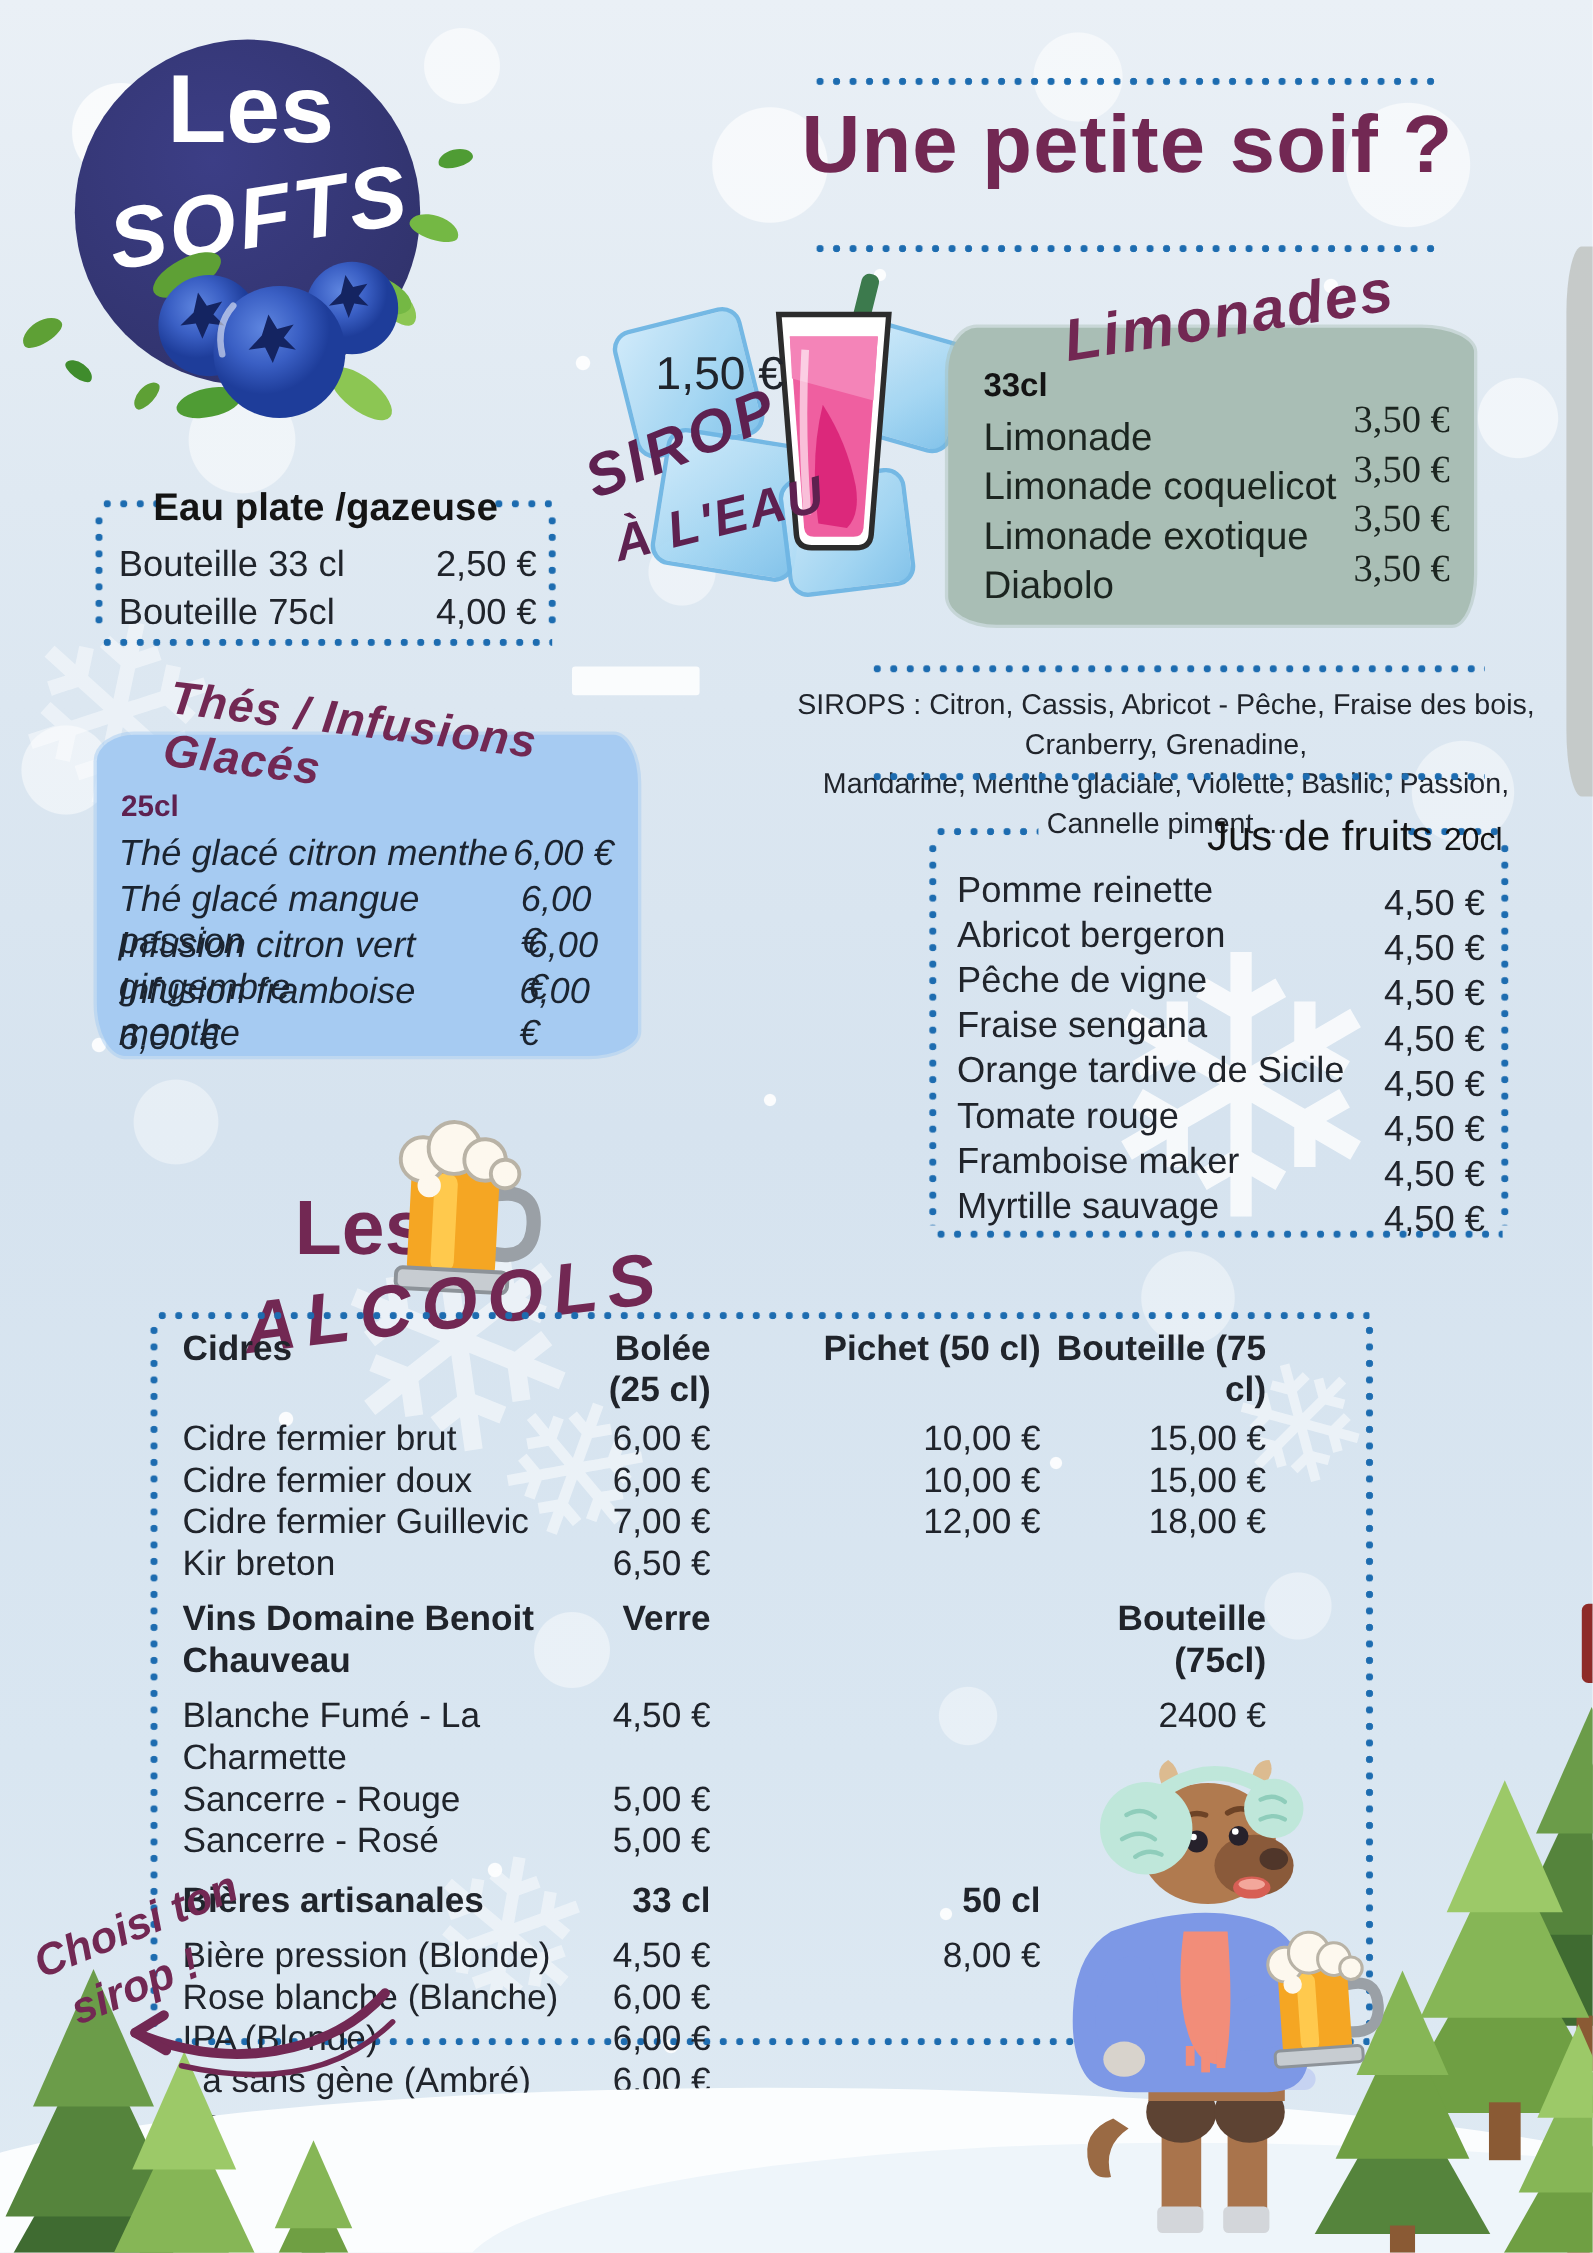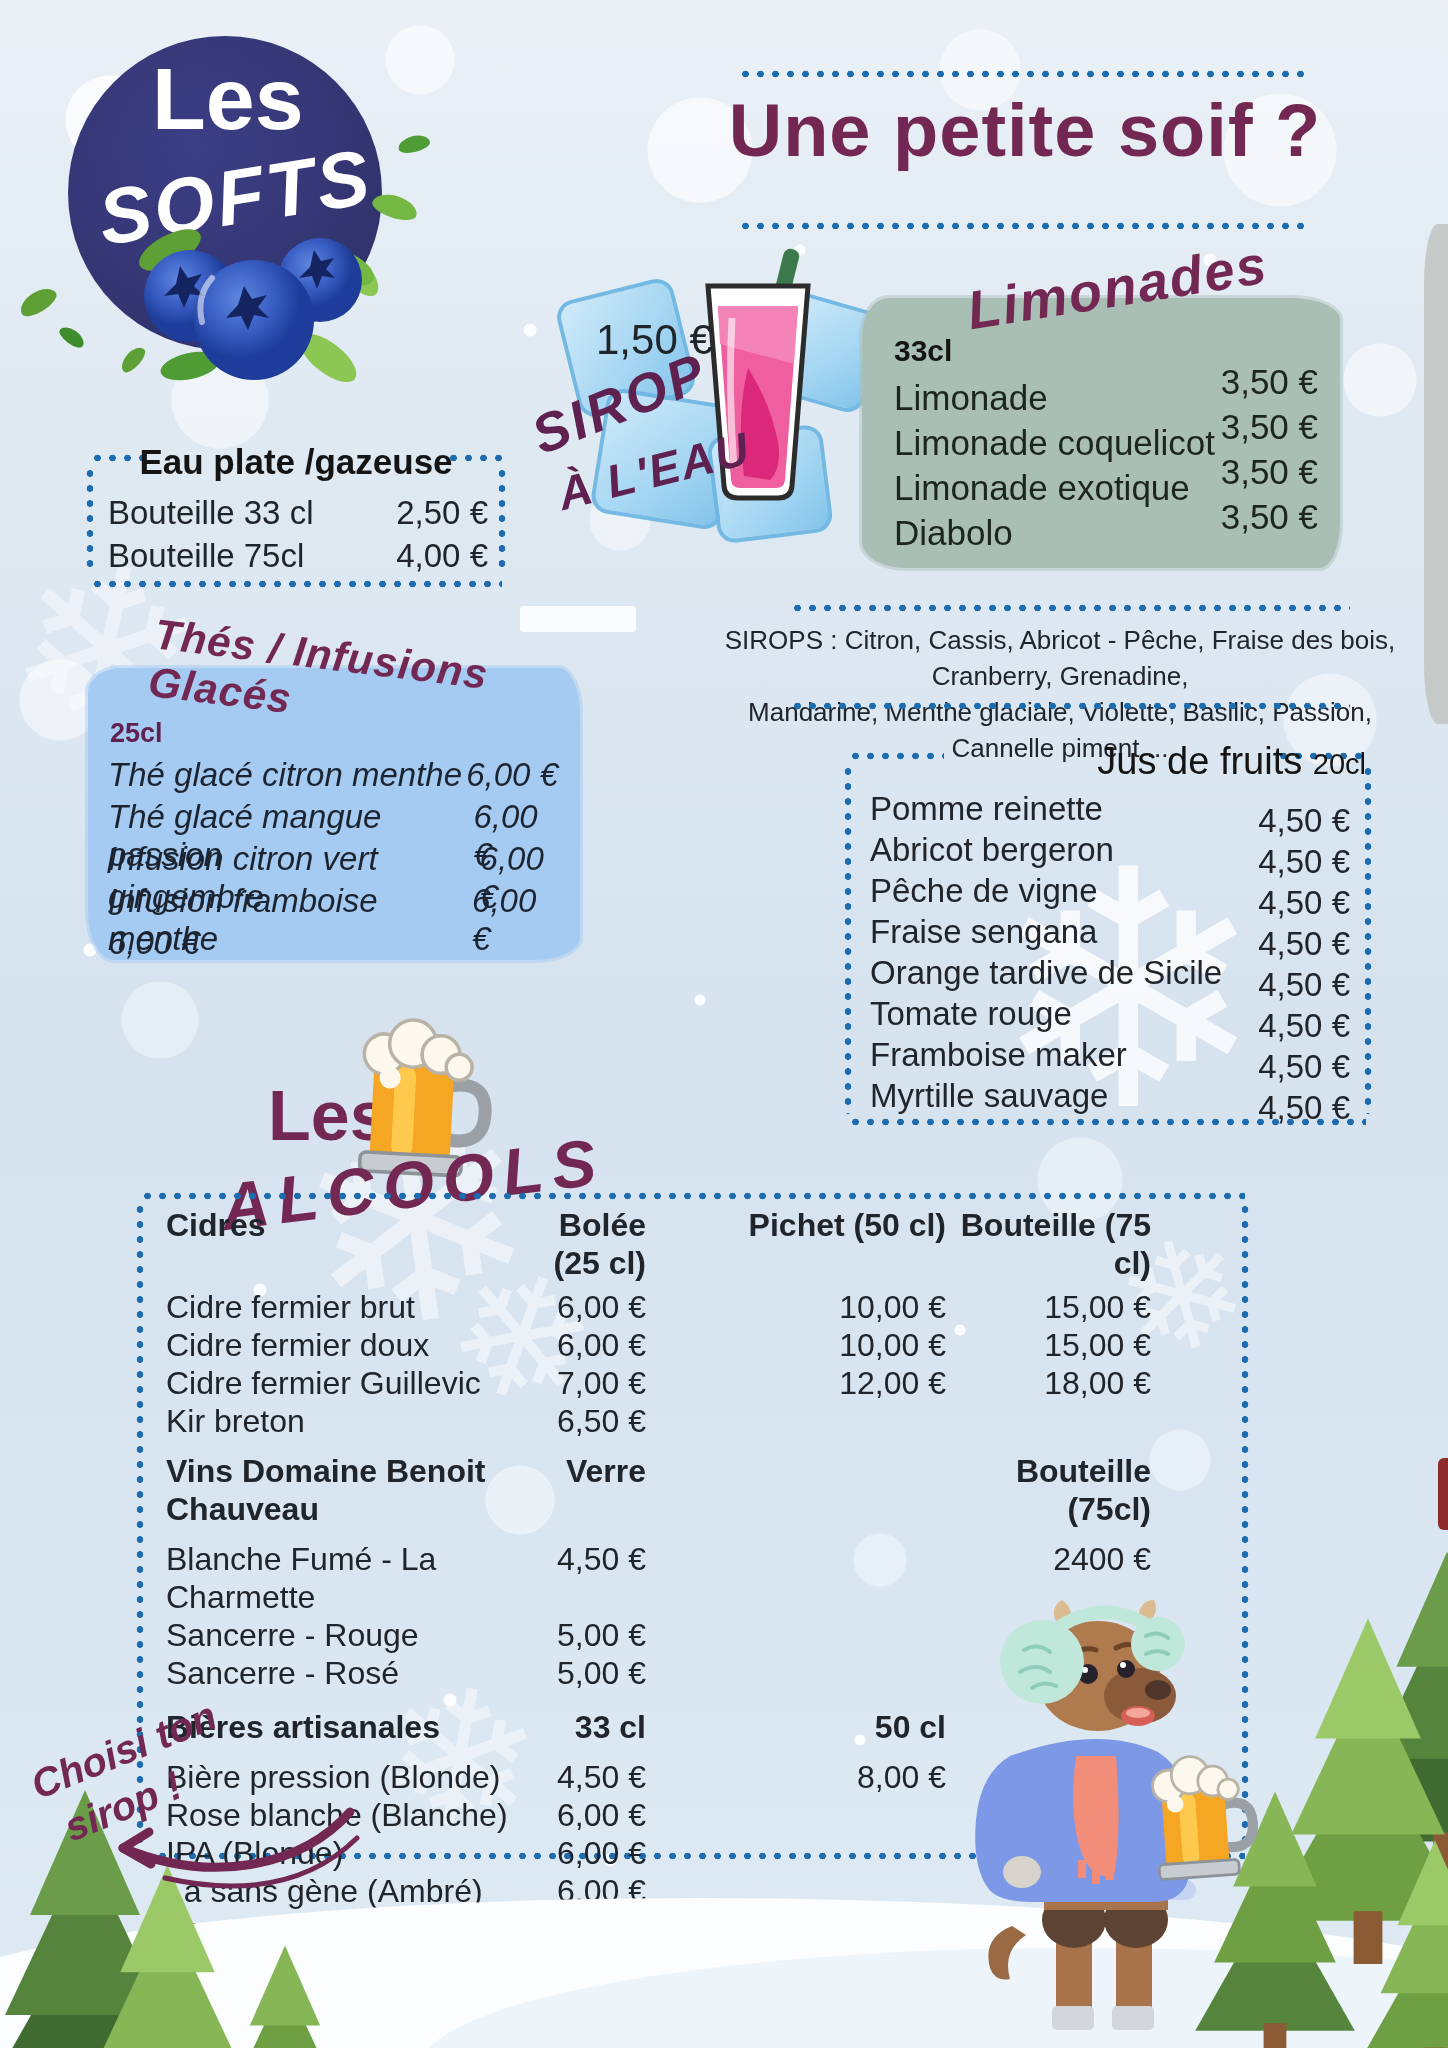--- a/index.html
+++ b/index.html
@@ -57,21 +57,21 @@
   .sirop-price{position:absolute;left:596px;top:316px;font-size:42px;color:#20242b;}
   .sirop-w1{position:absolute;left:528px;top:372px;font-size:54px;font-weight:bold;font-style:italic;color:#5e2150;transform:rotate(-22deg);letter-spacing:3px;}
   .sirop-w2{position:absolute;left:556px;top:444px;font-size:46px;font-weight:bold;font-style:italic;color:#5e2150;transform:rotate(-14deg);letter-spacing:2px;}
   
   .limo-box{position:absolute;left:862px;top:298px;width:478px;height:270px;background:#a9beb5;
     border-radius:26px 48px 20px 44px/40px 22px 46px 26px;box-shadow:0 0 0 3px rgba(169,190,181,.45);}
   .limo-title{position:absolute;left:104px;top:-42px;font-size:54px;font-weight:bold;font-style:italic;color:#722853;transform:rotate(-9deg);letter-spacing:2px;}
   .limo-size{position:absolute;left:32px;top:36px;font-size:30px;font-weight:bold;color:#141414;}
   .limo-items{position:absolute;left:32px;right:22px;top:80px;}
   .limo-items .mrow{font-size:35px;color:#1c2520;height:45px;}
-  .limo-items .price{transform:translateY(-16px);}
+  .limo-items .price{transform:translateY(-16px);font-family:Liberation Serif, serif;}
   
   .note-wrap{position:absolute;left:700px;top:622px;width:720px;text-align:center;font-size:26px;color:#20242b;line-height:36px;}
   
   .thes-box{position:absolute;left:88px;top:668px;width:492px;height:292px;background:#a6cbf2;
     border-radius:34px 22px 46px 26px/24px 44px 22px 48px;box-shadow:0 0 0 3px rgba(166,203,242,.5);}
   .thes-title{position:absolute;left:62px;top:-30px;width:460px;font-size:42px;font-weight:bold;font-style:italic;color:#722853;transform:rotate(7deg);letter-spacing:1px;}
   .thes-size{position:absolute;left:22px;top:50px;font-size:27px;font-weight:bold;color:#5e2150;}
   .thes-items{position:absolute;left:20px;right:22px;top:88px;}
   .thes-items .mrow{font-size:33px;color:#1b2430;height:42px;font-style:italic;}
   

